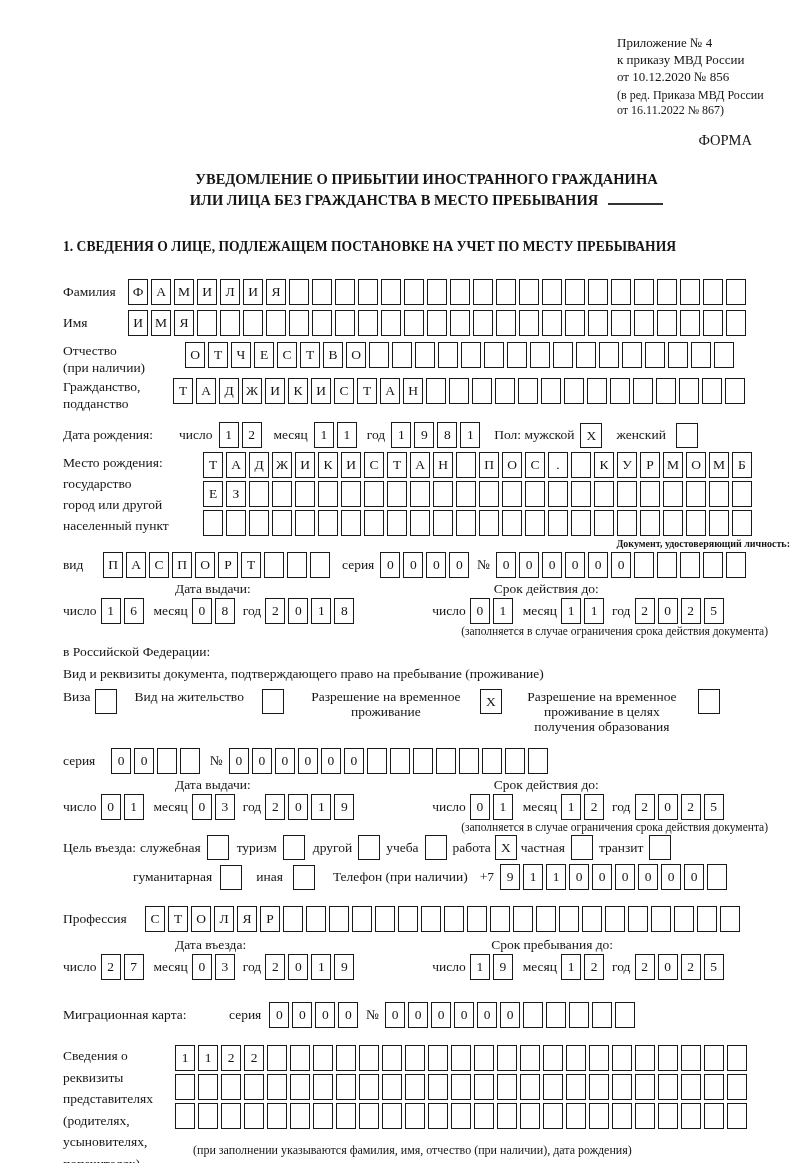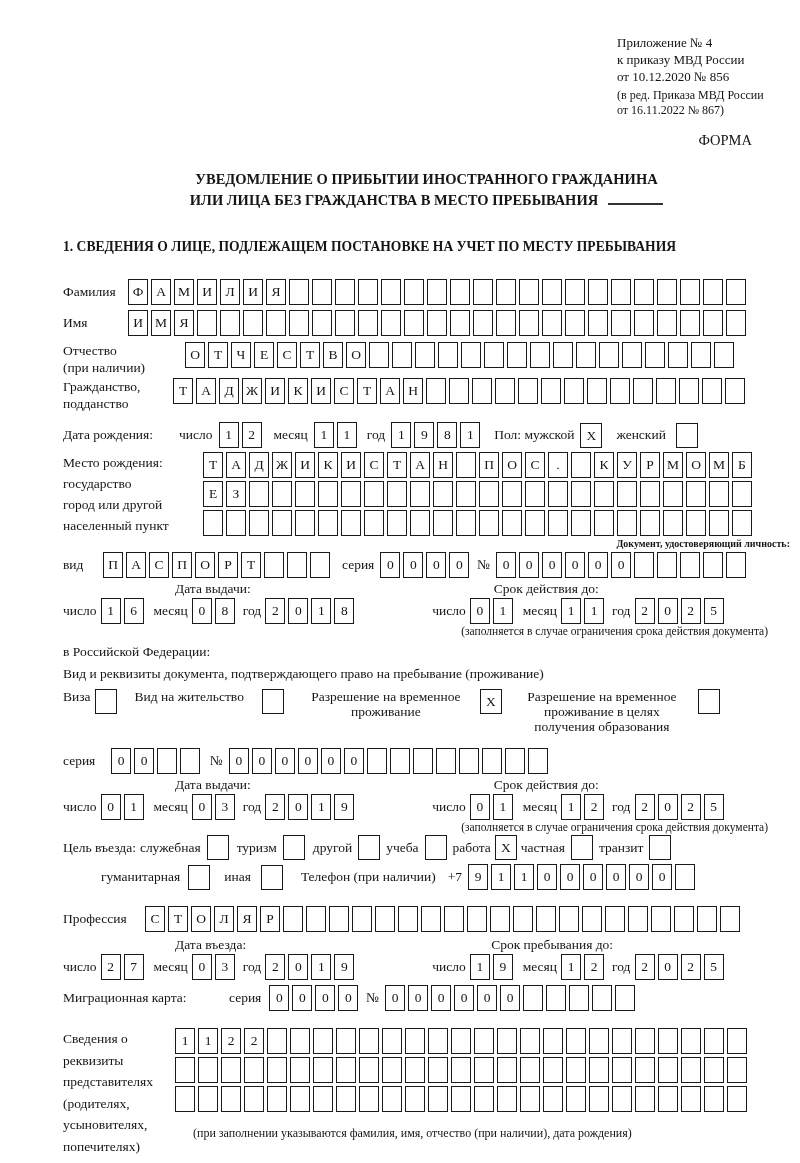--- a/index.html
+++ b/index.html
@@ -489,21 +489,21 @@
     <span class="cb ml6"></span>
     <span class="lbl ml6">работа</span>
     <span class="cb ml4">X</span>
     <span class="lbl ml4">частная</span>
     <span class="cb ml6"></span>
     <span class="lbl ml6">транзит</span>
     <span class="cb ml6"></span>
   </div>
 
   <div class="row" style="margin-top:4px">
-    <span class="lbl" style="margin-left:38px">гуманитарная</span>
+    <span class="lbl" style="margin-left:70px">гуманитарная</span>
     <span class="cb ml8"></span>
     <span class="lbl ml14">иная</span>
     <span class="cb ml10"></span>
     <span class="lbl ml18">Телефон (при наличии)</span>
     <span class="lbl ml12">+7</span>
     <div class="cells ml6">
         <span class="cell">9</span>
         <span class="cell">1</span>
         <span class="cell">1</span>
         <span class="cell">0</span>
@@ -583,21 +583,21 @@
       </div>
     <span class="lbl ml8">год</span>
     <div class="cells ml4">
         <span class="cell">2</span>
         <span class="cell">0</span>
         <span class="cell">2</span>
         <span class="cell">5</span>
       </div>
   </div>
 
-  <div class="row" style="margin-top:5px">
+  <div class="row" style="margin-top:22px">
     <span class="lbl" style="width:150px">Миграционная карта:</span>
     <span class="lbl ml16">серия</span>
     <div class="cells ml8">
         <span class="cell">0</span>
         <span class="cell">0</span>
         <span class="cell">0</span>
         <span class="cell">0</span>
       </div>
     <span class="lbl ml8">№</span>
     <div class="cells ml6">

